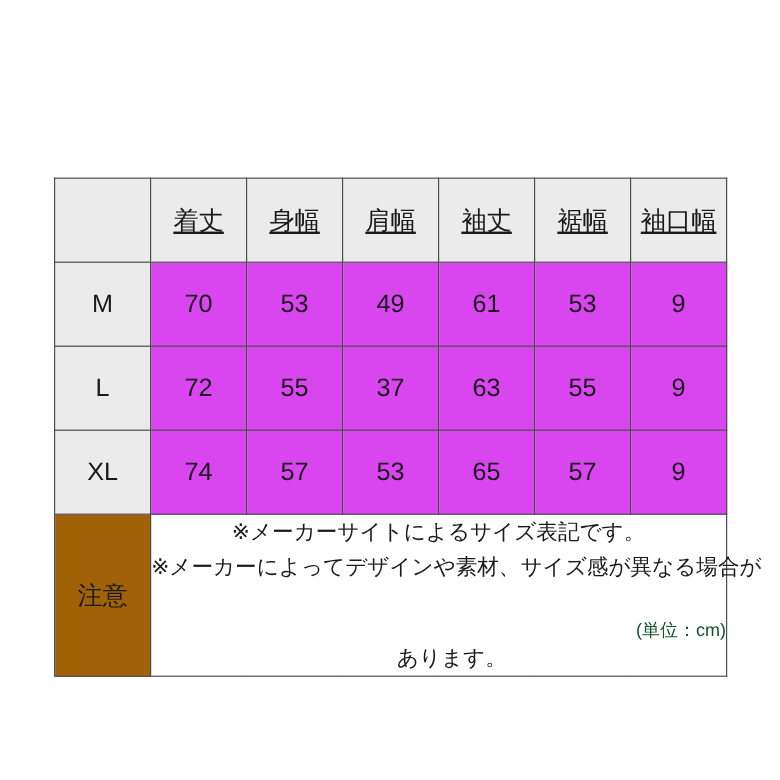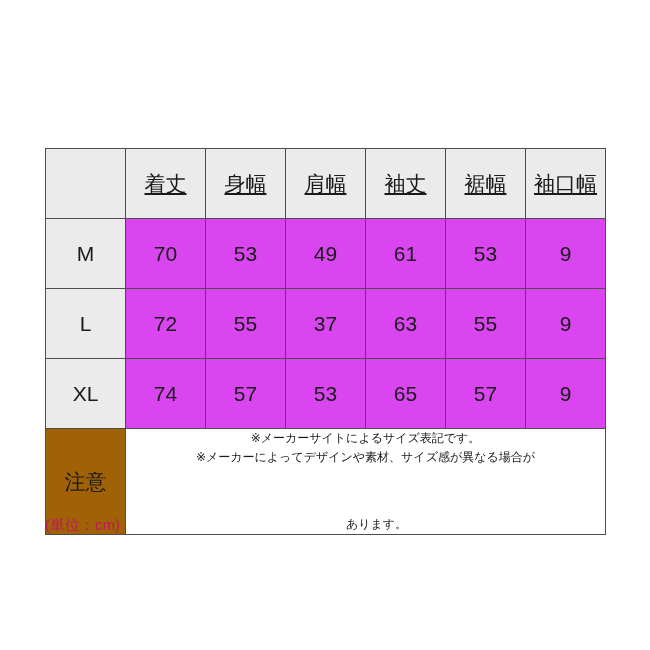--- a/index.html
+++ b/index.html
@@ -65,37 +65,37 @@
     height: 100px;
   }
   td.note-body {
     background: #ffffff;
     text-align: left;
     vertical-align: middle;
     padding: 10px 12px 10px 14px;
     height: 100px;
   }
   .note-line {
-    font-size: 12px;
+    font-size: 18px;
     line-height: 1.62;
     color: #1a1a1a;
     white-space: nowrap;
   }
   .note-line.indented {
     padding-left: 22px;
     margin-top: 47px;
   }
   .unit-note {
     position: absolute;
     left: 45px;
     top: 516px;
     width: 560px;
-    text-align: left;
+    text-align: right;
     font-size: 15px;
-    color: #be185d;
+    color: #14532d;
   }
   
   col.c0 { width: 80px; }
   col.c1 { width: 80px; }
   col.c2 { width: 80px; }
   col.c3 { width: 80px; }
   col.c4 { width: 80px; }
   col.c5 { width: 80px; }
   col.c6 { width: 80px; }
 </style>

